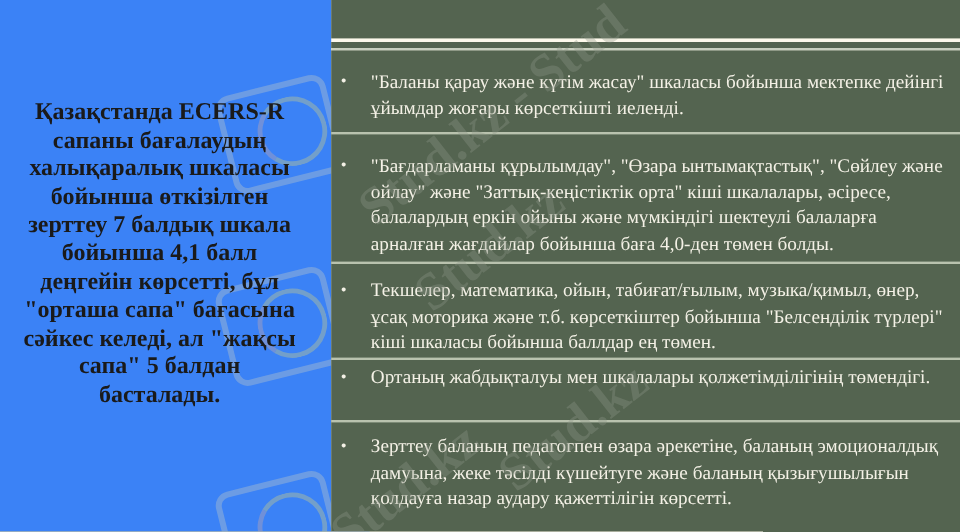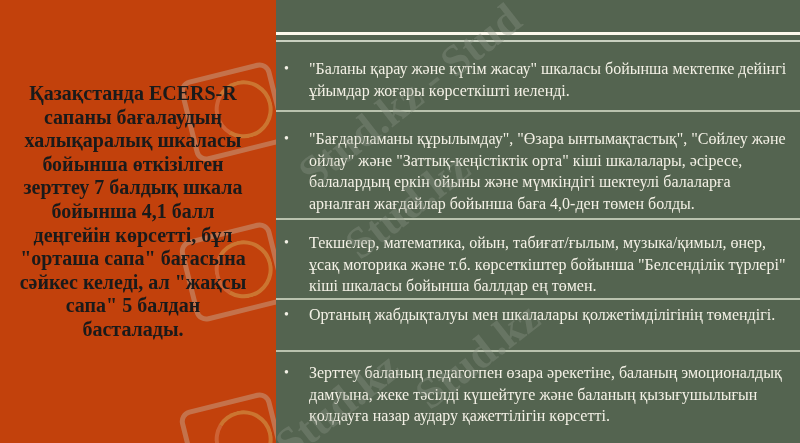--- a/index.html
+++ b/index.html
@@ -3,21 +3,21 @@
   <meta charset="utf-8">
   <style>
     html, body { margin: 0; padding: 0; }
     body {
       width: 800px; height: 443px; overflow: hidden; position: relative;
       background: #fdf9ec;
       font-family: "Liberation Serif", serif;
     }
     .left-panel {
       position: absolute; left: 0; top: 0; width: 308px; height: 443px;
-      background: #c2410c;
+      background: #3b82f6;
     }
     .left-text {
       position: absolute; left: 0; top: 82px; width: 266px;
       text-align: center; font-weight: bold; font-size: 20px;
       line-height: 23.6px; color: #1a1a1a;
       white-space: pre-line;
     }
     .watermark-logo {
       position: absolute; width: 84px; height: 74px;
       border: 5px solid rgba(200, 205, 195, 0.35);

